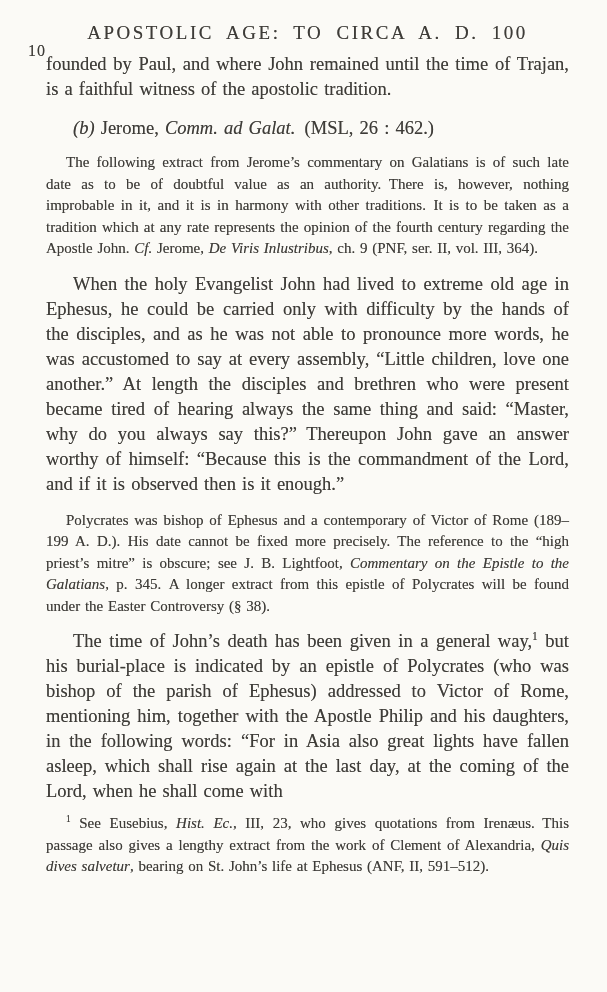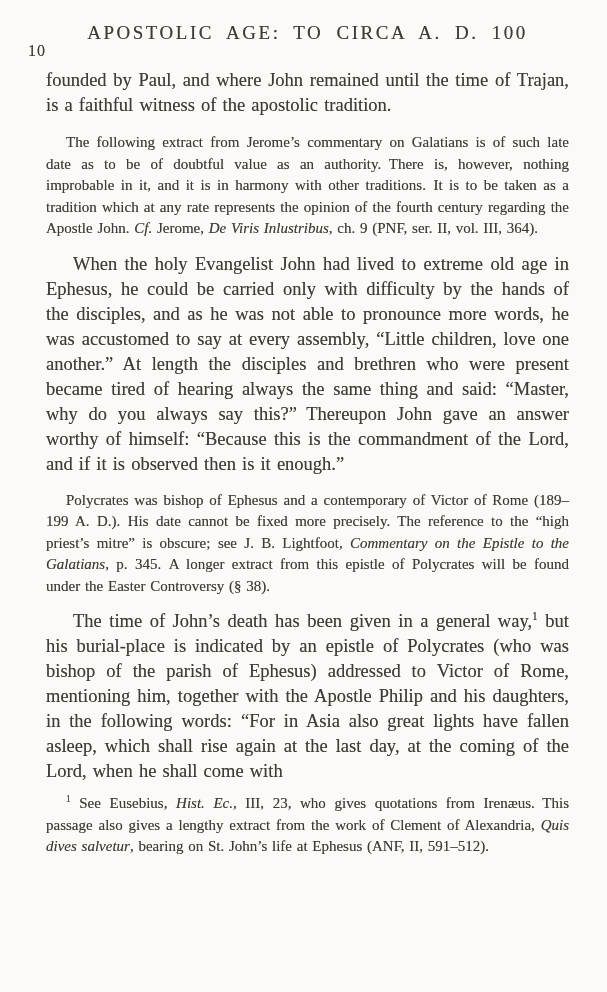--- a/index.html
+++ b/index.html
@@ -25,21 +25,21 @@
     left: 28px;
     top: 42px;
     font-size: 16px;
     letter-spacing: 1px;
   }
   .running-head {
     text-align: center;
     font-size: 19px;
     letter-spacing: 2.5px;
     word-spacing: 6px;
-    margin: 6px 0 24px 0;
+    margin: 6px 0 8px 0;
     white-space: nowrap;
   }
   p { margin: 0; }
   .main {
     font-size: 18.5px;
     line-height: 25px;
     text-align: justify;
     word-spacing: 1.5px;
   }
   .small {
@@ -71,20 +71,21 @@
 <body>
 
 <div class="page">
 
   <div class="page-num">10</div>
 
   <div class="running-head">APOSTOLIC AGE: TO CIRCA A. D. 100</div>
 
   <p class="main mb-p1"><span>founded by Paul, and where John remained until the time of Trajan, is a faithful witness of the apostolic tradition.</span></p>
 
+  <p class="heading mb-head"><span class="indent" style="display:inline-block;width:27px;"></span><span class="it">(b)</span><span> Jerome, </span><span class="it">Comm. ad Galat.</span><span> (MSL, 26 : 462.)</span></p>
 
   <p class="small indent-sm mb-note"><span>The following extract from Jerome’s commentary on Galatians is of such late date as to be of doubtful value as an authority. There is, however, nothing improbable in it, and it is in harmony with other traditions. It is to be taken as a tradition which at any rate represents the opinion of the fourth century regarding the Apostle John. </span><span class="it">Cf.</span><span> Jerome, </span><span class="it">De Viris Inlustribus</span><span>, ch. 9 (PNF, ser. II, vol. III, 364).</span></p>
 
   <p class="main indent mb-extract"><span>When the holy Evangelist John had lived to extreme old age in Ephesus, he could be carried only with difficulty by the hands of the disciples, and as he was not able to pronounce more words, he was accustomed to say at every assembly, “Little children, love one another.” At length the disciples and brethren who were present became tired of hearing always the same thing and said: “Master, why do you always say this?” Thereupon John gave an answer worthy of himself: “Because this is the commandment of the Lord, and if it is observed then is it enough.”</span></p>
 
 
   <p class="small indent-sm mb-note"><span>Polycrates was bishop of Ephesus and a contemporary of Victor of Rome (189–199 A. D.). His date cannot be fixed more precisely. The reference to the “high priest’s mitre” is obscure; see J. B. Lightfoot, </span><span class="it">Commentary on the Epistle to the Galatians</span><span>, p. 345. A longer extract from this epistle of Polycrates will be found under the Easter Controversy (§ 38).</span></p>
 
   <p class="main indent mb-para"><span>The time of John’s death has been given in a general way,</span><sup>1</sup><span> but his burial-place is indicated by an epistle of Polycrates (who was bishop of the parish of Ephesus) addressed to Victor of Rome, mentioning him, together with the Apostle Philip and his daughters, in the following words: “For in Asia also great lights have fallen asleep, which shall rise again at the last day, at the coming of the Lord, when he shall come with</span></p>
 

